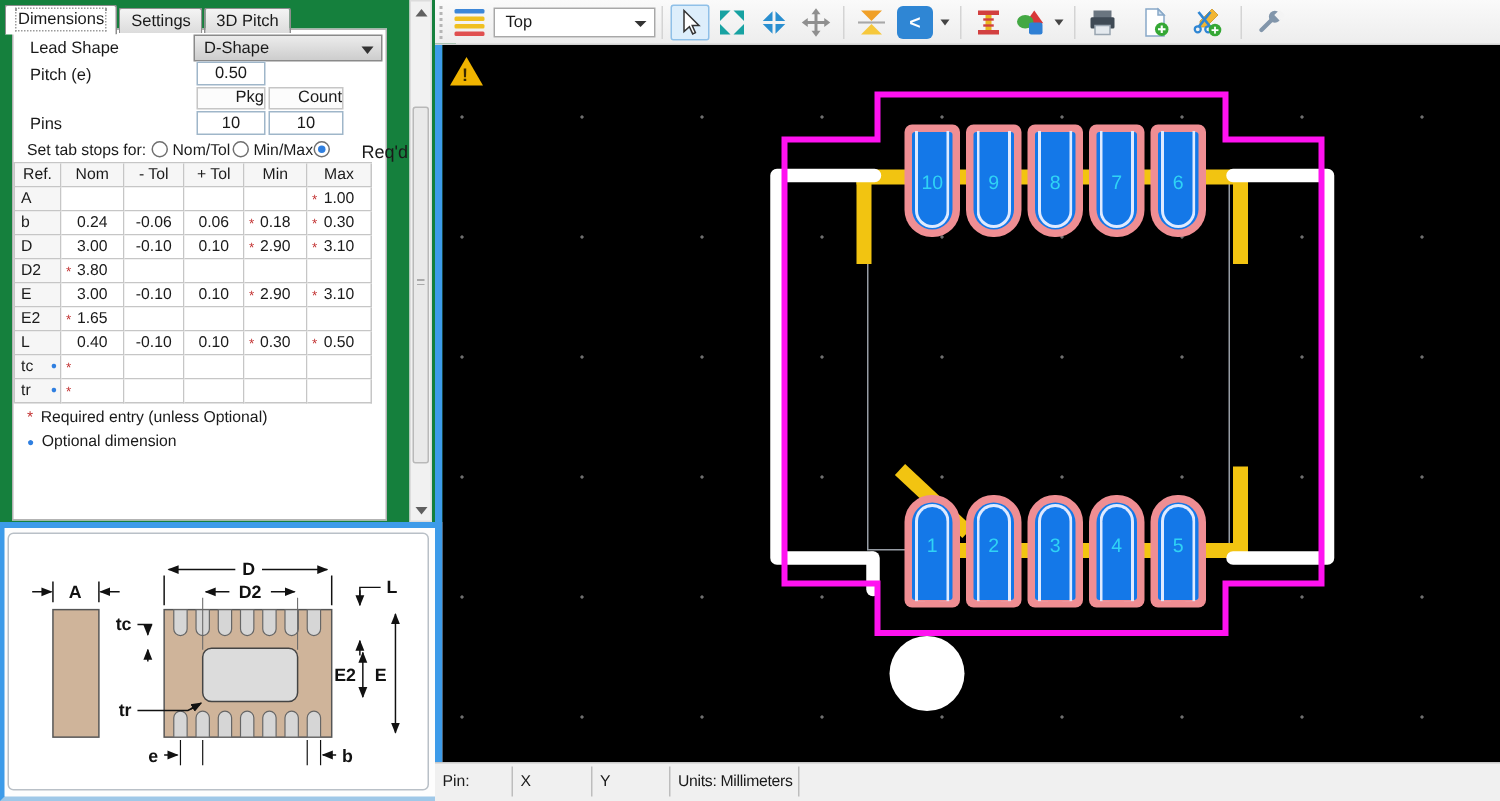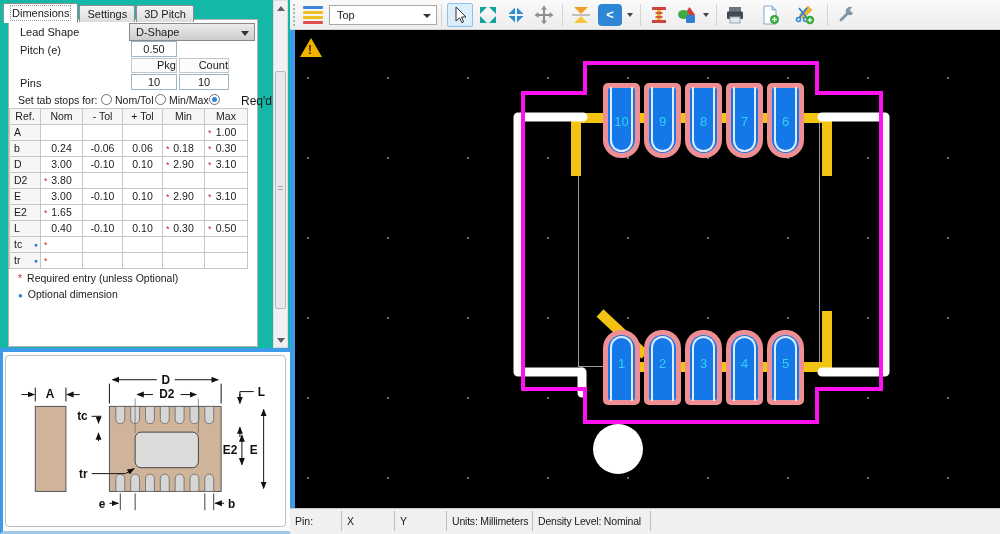--- a/index.html
+++ b/index.html
@@ -1,21 +1,21 @@
 <!DOCTYPE html>
 <html><head>
 <meta charset="utf-8">
 <style>
   html,body{margin:0;padding:0;background:#e8e8e8;}
   *{box-sizing:border-box;}
   .page{position:relative;width:1000px;height:534px;overflow:hidden;
         font-family:"Liberation Sans",sans-serif;font-size:11px;color:#1a1a1a;background:#f2f2f2;}
 
   
-  .lpanel{position:absolute;left:0;top:0;width:304px;height:348px;background:#14b8a6;}
+  .lpanel{position:absolute;left:0;top:0;width:304px;height:348px;background:#15803d;}
   .tabs{position:absolute;left:3px;top:2px;display:flex;align-items:flex-end;z-index:3;}
   .tab{padding:2px 7px 2px;border:1px solid #8e8e8e;border-bottom:none;margin-right:1px;
        background:linear-gradient(#f4f4f4,#dcdcdc);border-radius:2px 2px 0 0;font-size:11px;cursor:default;}
   .tab.active{background:#fff;padding:3px 8px 4px;position:relative;top:1px;}
   .tab.active span{outline:1px dotted #9a9a9a;outline-offset:1px;}
   .cbox{position:absolute;left:8px;top:19px;width:250px;height:328px;background:#fff;border:1px solid #b3b3b3;padding-left:32px;}
   .lbl{position:absolute;white-space:nowrap;}
   .combo{position:absolute;left:120px;top:3px;width:126px;height:18px;border:1px solid #8a8a8a;
          background:linear-gradient(#ececec,#cdcdcd);display:flex;align-items:center;padding-left:6px;}
   .combo .car{position:absolute;right:5px;top:7px;width:0;height:0;border-left:4px solid transparent;
@@ -531,16 +531,15 @@
       </div>
 
     <div class="pin1"></div>
   </div>
 
   <div class="status">
     <div class="scell" style="width:52px;">Pin:</div>
     <div class="scell" style="width:53px;">X</div>
     <div class="scell" style="width:52px;">Y</div>
     <div class="scell" style="width:86px;letter-spacing:-0.2px;">Units: Millimeters</div>
-    <div class="scell" style="width:118px;letter-spacing:-0.2px;">Density Level: Nominal</div>
   </div>
 
 </div>
 
 </body></html>

